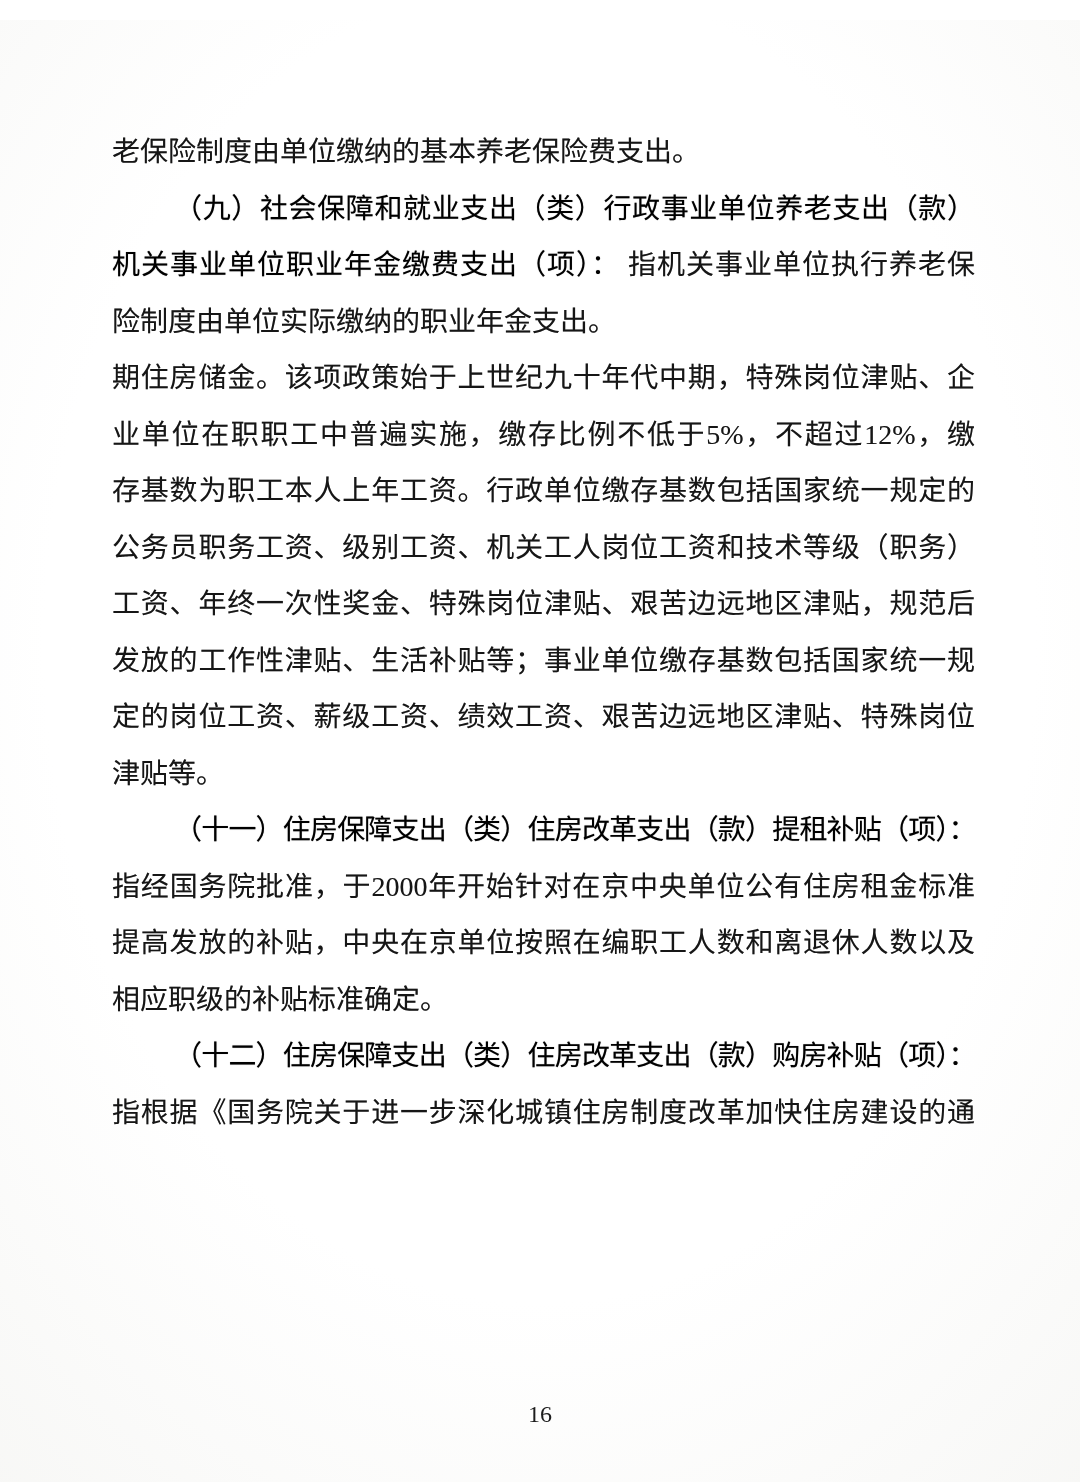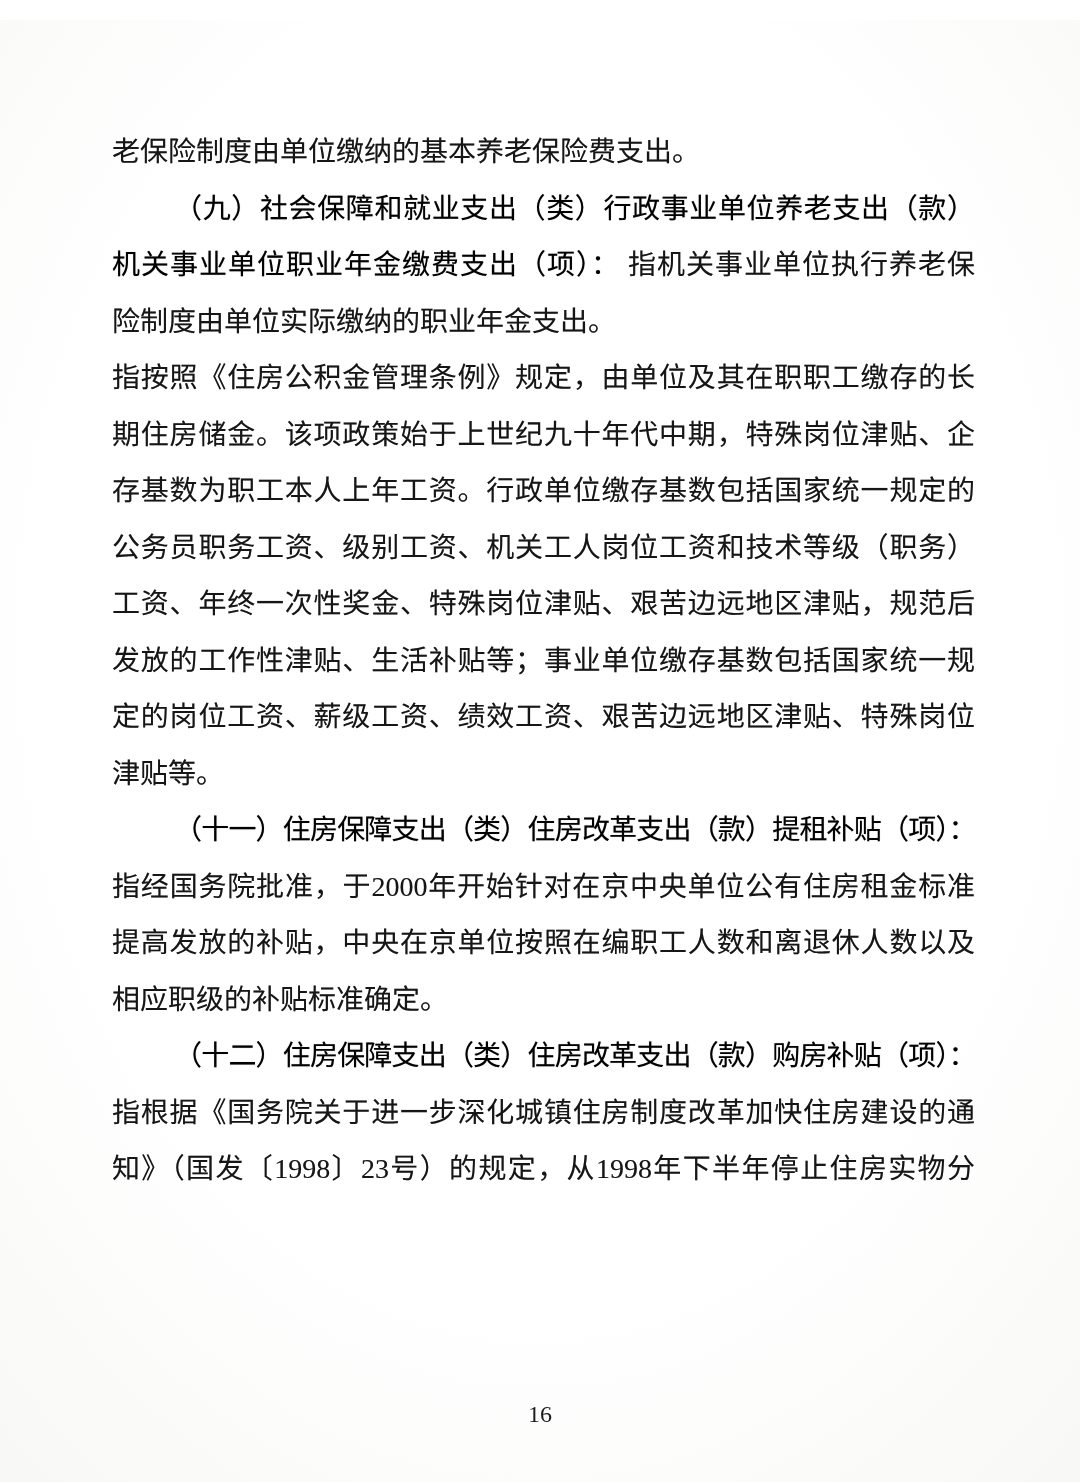--- a/index.html
+++ b/index.html
@@ -65,30 +65,29 @@
 </style>
 </head>
 <body>
 
 <div class="page" style="background-color: rgb(251, 251, 250); margin-top: 20px;">
   <div class="text-block" id="text-block">
       <div class="line"><span class="run">老保险制度由单位缴纳的基本养老保险费支出。</span></div>
       <div class="line indented spread"><span class="run bold">（九）社会保障和就业支出（类）行政事业单位养老支出（款）</span></div>
       <div class="line spread"><span class="run bold">机关事业单位职业年金缴费支出（项）：</span><span class="run"> 指机关事业单位执行养老保</span></div>
       <div class="line"><span class="run">险制度由单位实际缴纳的职业年金支出。</span></div>
-      <div class="line spread"><span class="run">指按照《住房公积金管理条例》规定，由单位及其在职职工缴存的长</span></div>
       <div class="line spread"><span class="run">期住房储金。该项政策始于上世纪九十年代中期，特殊岗位津贴、企事</span></div>
+      <div class="line spread"><span class="run">业单位在职职工中普遍实施，缴存比例不低于5%，不超过12%，缴</span></div>
       <div class="line spread"><span class="run">存基数为职工本人上年工资。行政单位缴存基数包括国家统一规定的</span></div>
       <div class="line spread"><span class="run">公务员职务工资、级别工资、机关工人岗位工资和技术等级（职务）</span></div>
       <div class="line spread"><span class="run">工资、年终一次性奖金、特殊岗位津贴、艰苦边远地区津贴，规范后</span></div>
       <div class="line spread"><span class="run">发放的工作性津贴、生活补贴等；事业单位缴存基数包括国家统一规</span></div>
       <div class="line spread"><span class="run">定的岗位工资、薪级工资、绩效工资、艰苦边远地区津贴、特殊岗位</span></div>
       <div class="line"><span class="run">津贴等。</span></div>
       <div class="line indented spread tight"><span class="run bold">（十一）住房保障支出（类）住房改革支出（款）提租补贴（项）：</span></div>
       <div class="line spread"><span class="run">指经国务院批准，于2000年开始针对在京中央单位公有住房租金标准</span></div>
       <div class="line spread"><span class="run">提高发放的补贴，中央在京单位按照在编职工人数和离退休人数以及</span></div>
       <div class="line"><span class="run">相应职级的补贴标准确定。</span></div>
       <div class="line indented spread tight"><span class="run bold">（十二）住房保障支出（类）住房改革支出（款）购房补贴（项）：</span></div>
       <div class="line spread"><span class="run">指根据《国务院关于进一步深化城镇住房制度改革加快住房建设的通</span></div>
-      <div class="line spread"><span class="run">知》（国发〔1998〕23号）的规定，从1998年下半年停止住房实物分</span></div>
     </div>
   <div class="page-number">16</div>
 </div>
 
 </body></html>

